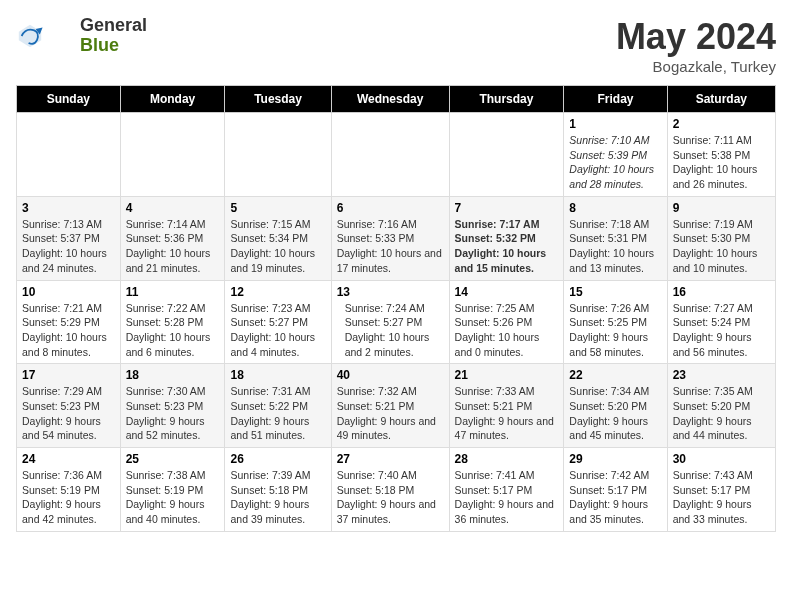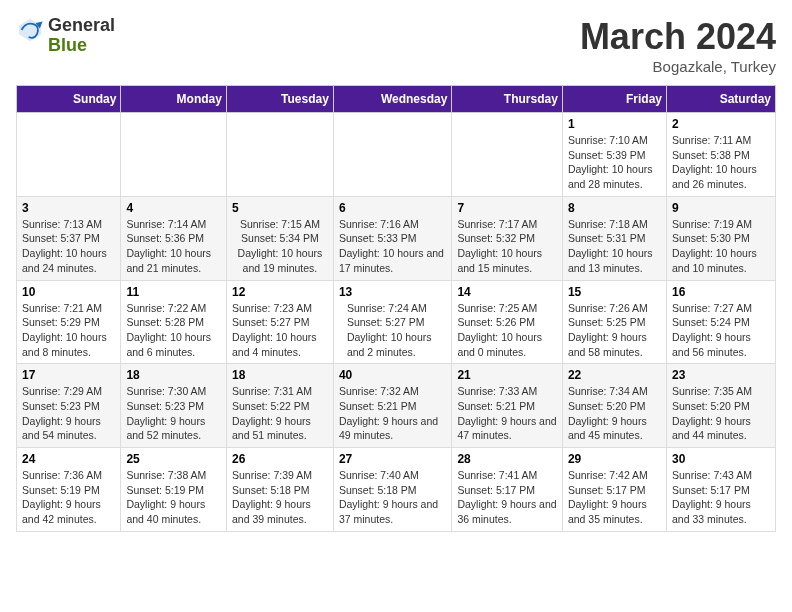--- a/index.html
+++ b/index.html
@@ -11,21 +11,22 @@
       padding: 16px;
     }
     .header-area {
       display: flex;
       justify-content: space-between;
       align-items: flex-start;
       margin-bottom: 10px;
     }
     .logo {
       display: flex;
-      align-items: flex-start;
+      align-items: center;
+      gap: 32px;
     }
     .logo-text {
       display: flex;
       flex-direction: column;
       line-height: 1.1;
     }
     .logo-general {
       font-size: 18px;
       font-weight: bold;
       color: #333;
@@ -51,24 +52,24 @@
     .location-title {
       font-size: 15px;
       color: #555;
     }
     .calendar-table {
       width: 100%;
       border-collapse: collapse;
       font-size: 11px;
     }
     .calendar-table th {
-      background-color: #4c1d95;
+      background-color: #000000;
       color: #fff;
       padding: 6px 4px;
-      text-align: right;
+      text-align: center;
       font-size: 12px;
       font-weight: bold;
       border: 1px solid #ccc;
     }
     .calendar-table td {
       border: 1px solid #ddd;
       padding: 4px 5px;
       vertical-align: top;
       min-height: 80px;
       height: 80px;
@@ -101,21 +102,21 @@
       <polygon points="20,4 36,14 36,26 20,36 4,26 4,14" fill="#1a6bb5" opacity="0.15"></polygon>
       <path d="M8,20 Q14,8 26,12 Q34,15 30,26 Q26,34 18,30" stroke="#1a6bb5" stroke-width="2.5" fill="none"></path>
       <polygon points="28,10 38,8 34,18" fill="#1a6bb5"></polygon>
     </svg>
     <div class="logo-text">
       <span class="logo-general">General</span>
       <span class="logo-blue">Blue</span>
     </div>
   </div>
   <div class="title-block">
-    <div class="month-title">March 2024</div>
+    <div class="month-title">May 2024</div>
     <div class="location-title">Bogazkale, Turkey</div>
   </div>
 </div>
 
 <table class="calendar-table">
   <thead>
     <tr>
     <th>Sunday</th>
         <th>Monday</th>
         <th>Tuesday</th>
@@ -127,21 +128,21 @@
   </thead>
   <tbody id="calendar-body">
   <tr>
         <td class="empty-cell"></td>
         <td class="empty-cell"></td>
         <td class="empty-cell"></td>
         <td class="empty-cell"></td>
         <td class="empty-cell"></td>
         <td>
           <div class="day-number">1</div>
-          <div class="day-info" style="white-space: pre-line;">Sunrise: 7:10 AM
+          <div class="day-info" style="white-space: pre-line; font-style: italic;">Sunrise: 7:10 AM
 Sunset: 5:39 PM
 Daylight: 10 hours and 28 minutes.</div>
         </td>
         <td>
           <div class="day-number">2</div>
           <div class="day-info" style="white-space: pre-line;">Sunrise: 7:11 AM
 Sunset: 5:38 PM
 Daylight: 10 hours and 26 minutes.</div>
         </td>
       </tr>
@@ -153,33 +154,33 @@
 Daylight: 10 hours and 24 minutes.</div>
         </td>
         <td>
           <div class="day-number">4</div>
           <div class="day-info" style="white-space: pre-line;">Sunrise: 7:14 AM
 Sunset: 5:36 PM
 Daylight: 10 hours and 21 minutes.</div>
         </td>
         <td>
           <div class="day-number">5</div>
-          <div class="day-info" style="white-space: pre-line; text-align: center;">Sunrise: 7:15 AM
+          <div class="day-info" style="white-space: pre-line;">Sunrise: 7:15 AM
 Sunset: 5:34 PM
 Daylight: 10 hours and 19 minutes.</div>
         </td>
         <td>
           <div class="day-number">6</div>
           <div class="day-info" style="white-space: pre-line;">Sunrise: 7:16 AM
 Sunset: 5:33 PM
 Daylight: 10 hours and 17 minutes.</div>
         </td>
         <td>
           <div class="day-number">7</div>
-          <div class="day-info" style="white-space: pre-line;">Sunrise: 7:17 AM
+          <div class="day-info" style="white-space: pre-line; font-weight: bold;">Sunrise: 7:17 AM
 Sunset: 5:32 PM
 Daylight: 10 hours and 15 minutes.</div>
         </td>
         <td>
           <div class="day-number">8</div>
           <div class="day-info" style="white-space: pre-line;">Sunrise: 7:18 AM
 Sunset: 5:31 PM
 Daylight: 10 hours and 13 minutes.</div>
         </td>
         <td>

